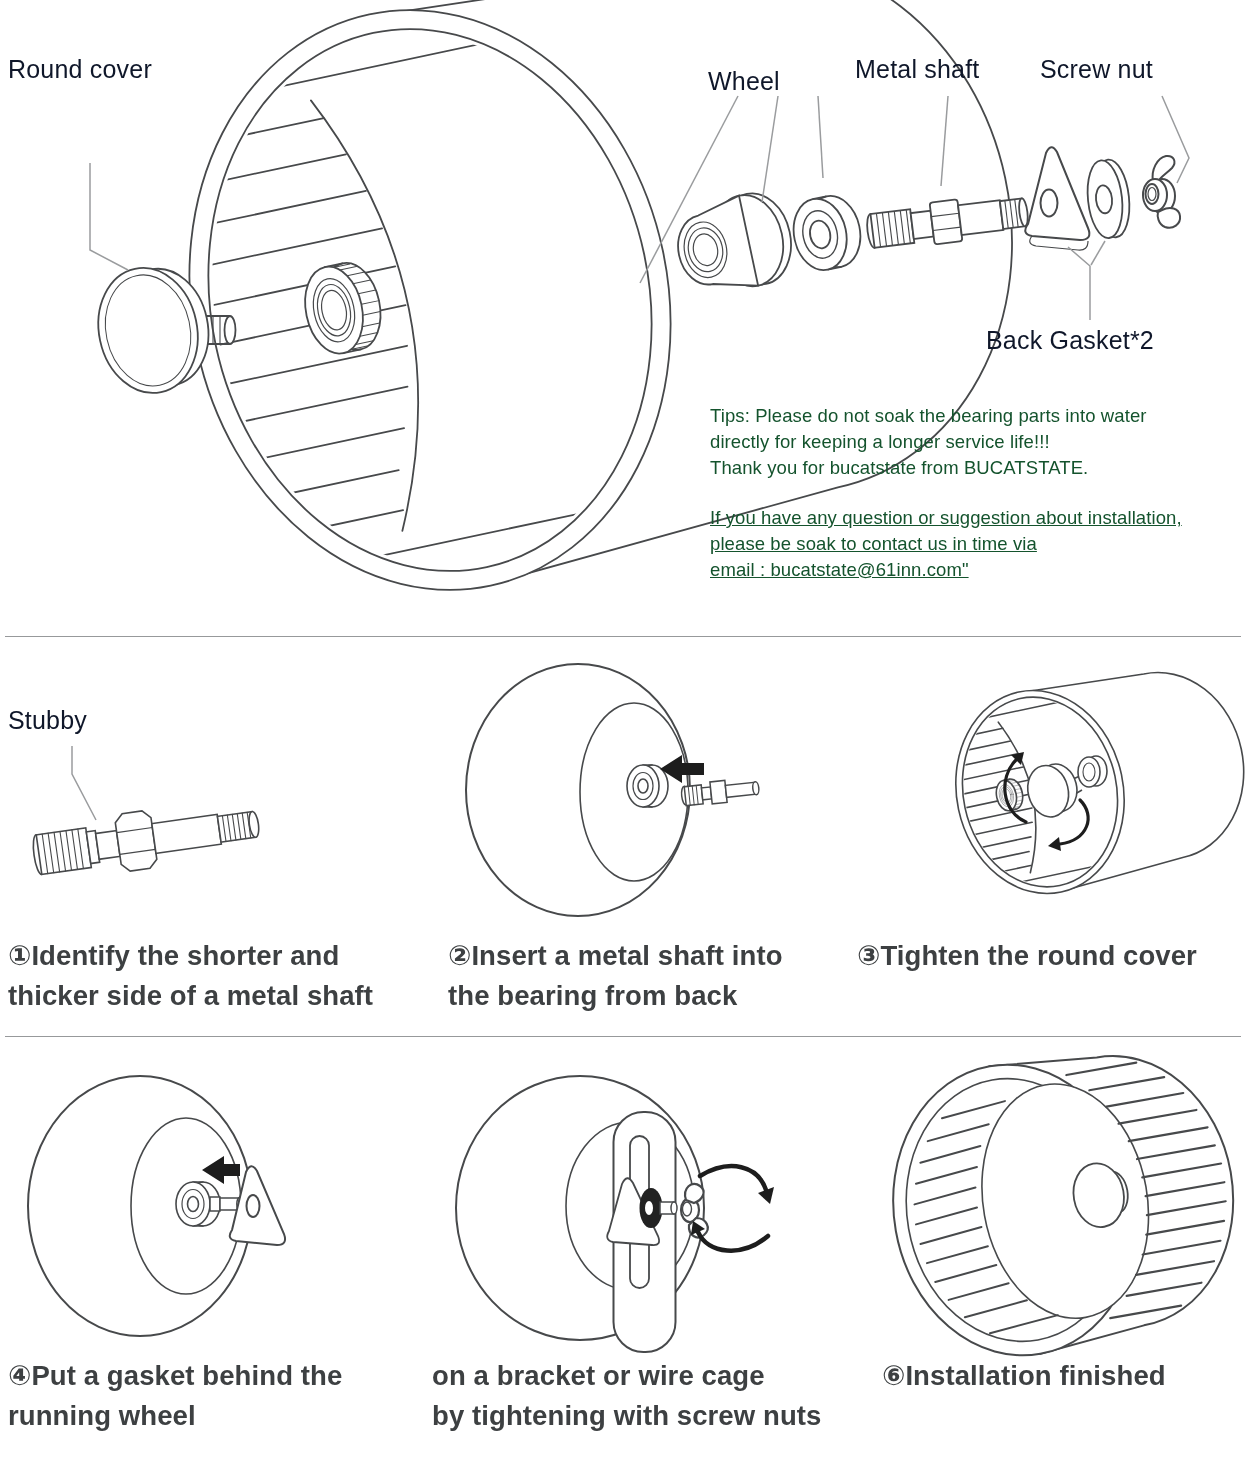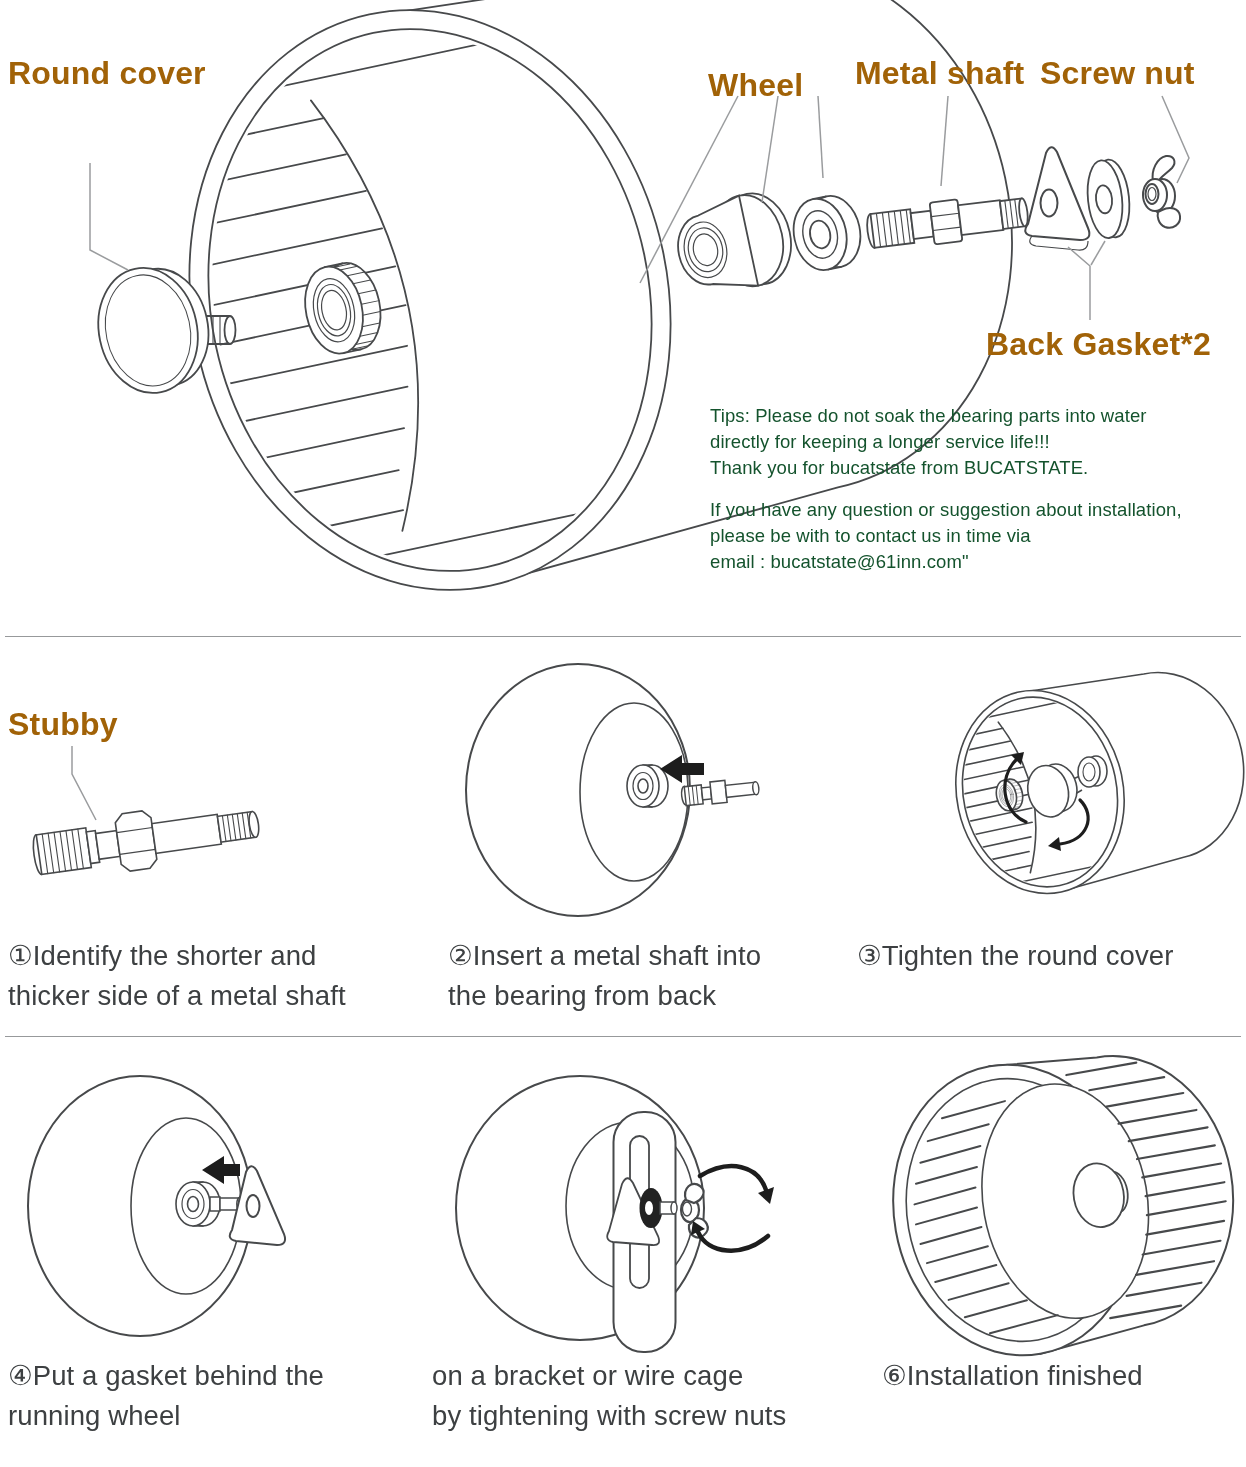--- a/index.html
+++ b/index.html
@@ -1,24 +1,24 @@
 <!DOCTYPE html>
 <html><head>
 <meta charset="utf-8">
 <style>
   html,body{margin:0;padding:0;background:#fff;}
   .page{position:relative;width:1246px;height:1467px;background:#fff;overflow:hidden;
         font-family:"Liberation Sans","DejaVu Sans",sans-serif;}
   .abs{position:absolute;}
-  .lbl{font-weight:700;font-size:32px;color:#a16207;letter-spacing:.2px;white-space:nowrap;}
+  .lbl{font-weight:400;font-size:25px;color:#0f172a;letter-spacing:.2px;white-space:nowrap;}
   .tips{font-size:18.5px;line-height:26px;color:#14532d;letter-spacing:.1px;}
-  .tips .para2{margin-top:16px;}
+  .tips .para2{margin-top:24px;text-decoration:underline;}
   .tips div{white-space:nowrap;}
   .caption{font-size:27.5px;line-height:40px;color:#3d4042;letter-spacing:.1px;}
-  .caption div{white-space:nowrap;}
+  .caption div{white-space:nowrap;font-weight:bold;}
   .divider{position:absolute;left:5px;right:5px;height:0;border-top:1.5px solid #97999b;}
   svg{position:absolute;left:0;display:block;}
 </style>
 </head>
 <body>
 
 <div class="page">
 
   <svg class="abs" style="top:0" width="1246" height="638" viewBox="0 0 1246 638">
     <defs>
@@ -177,21 +177,21 @@
   <div class="abs lbl" style="left:986px;top:326px">Back Gasket*2</div>
 
   <div class="abs tips" style="left:710px;top:403px">
     <div class="para1">
       <div>Tips: Please do not soak the bearing parts into water</div>
       <div>directly for keeping a longer service life!!!</div>
       <div>Thank you for bucatstate from BUCATSTATE.</div>
     </div>
     <div class="para2">
       <div>If you have any question or suggestion about installation,</div>
-      <div>please be with to contact us in time via</div>
+      <div>please be soak to contact us in time via</div>
       <div>email :  bucatstate@61inn.com"</div>
     </div>
   </div>
 
   <div class="divider" style="top:636px"></div>
   <div class="divider" style="top:1036px"></div>
 
   <svg class="abs" style="top:640px" width="1246" height="398" viewBox="0 0 1246 398">
 
     <polyline points="72,106 72,134 96,180" stroke="#9a9c9e" stroke-width="1.5" fill="none"></polyline>

